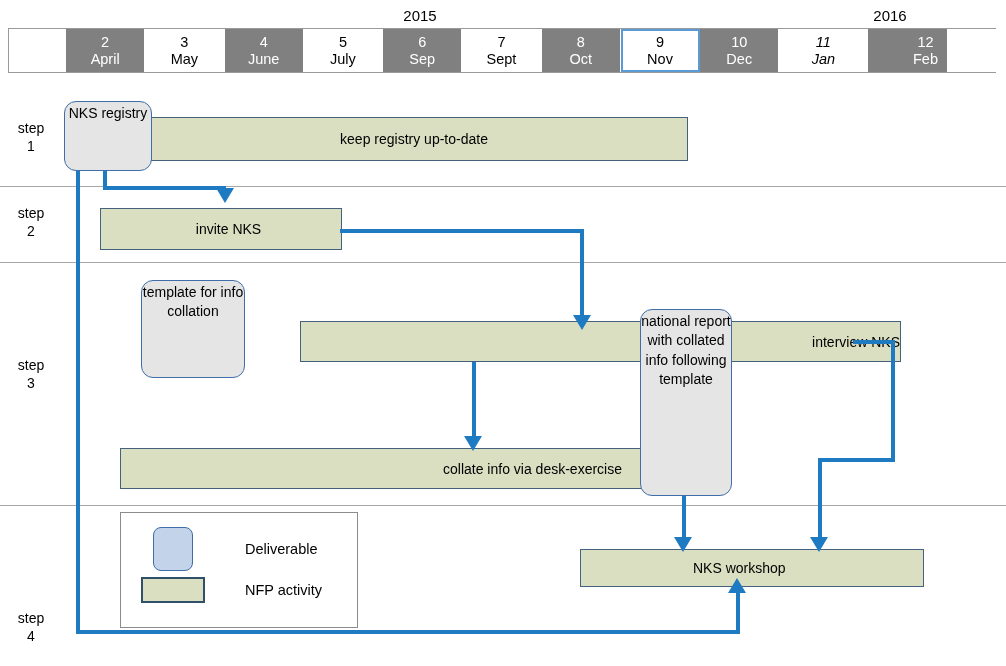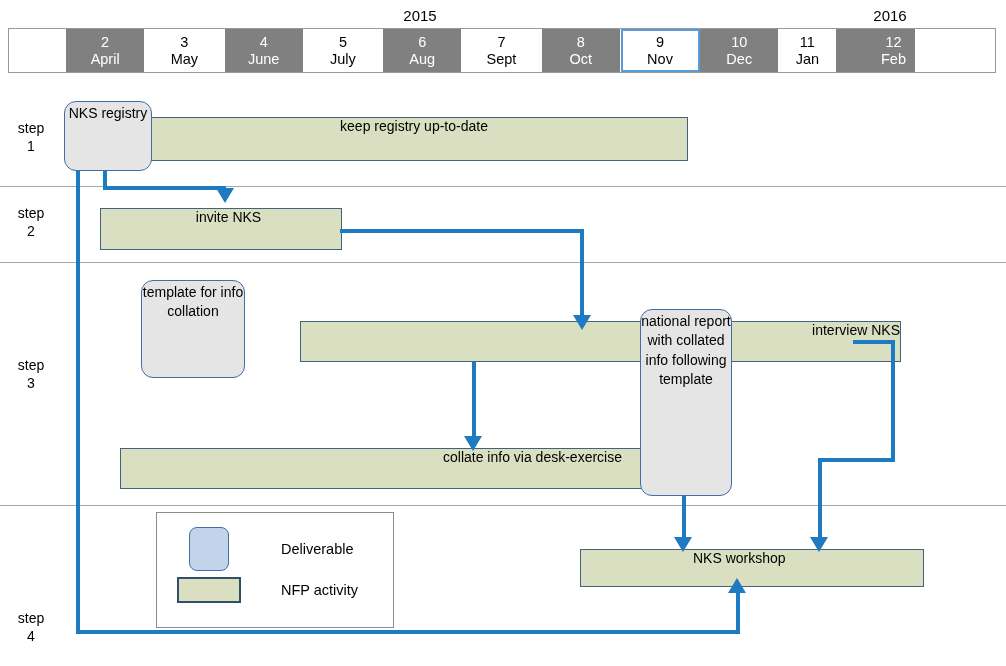--- a/index.html
+++ b/index.html
@@ -73,21 +73,21 @@
     line-height:1.25;
   }
 
   
   .bar{
     position:absolute;
     background:#d9dfc0;
     border:1.6px solid #44627e;
     box-sizing:border-box;
     display:flex;
-    align-items:flex-start;
+    align-items:center;
     justify-content:center;
     font-size:14px;
     color:#000;
     z-index:2;
   }
 
   
   .deliv{
     position:absolute;
     background:#e5e5e5;
@@ -128,21 +128,20 @@
 
   
   .legend{
     position:absolute;
     left:120px; top:512px;
     width:238px; height:116px;
     border:1.2px solid #8c8c8c;
     background:#ffffff;
     box-sizing:border-box;
     z-index:6;
-    margin-left:36px;
   }
   .legend-row{
     position:absolute;
     display:flex;
     align-items:center;
   }
   .swatch-deliv{
     width:40px;height:44px;
     background:#c3d3ea;
     border:1.6px solid #3f6ea8;
@@ -185,39 +184,39 @@
       <div class="tl-cell dark" style="width: 79.2727px;">
         <span class="num">4</span>
         <span class="mon">June</span>
       </div>
       <div class="tl-cell light" style="width: 79.2727px;">
         <span class="num">5</span>
         <span class="mon">July</span>
       </div>
       <div class="tl-cell dark" style="width: 79.2727px;">
         <span class="num">6</span>
-        <span class="mon">Aug</span>
+        <span class="mon">Sep</span>
       </div>
       <div class="tl-cell light" style="width: 79.2727px;">
         <span class="num">7</span>
         <span class="mon">Sept</span>
       </div>
       <div class="tl-cell dark" style="width: 79.2727px;">
         <span class="num">8</span>
         <span class="mon">Oct</span>
       </div>
       <div class="tl-cell light sel" style="width: 79.2727px;">
         <span class="num">9</span>
         <span class="mon">Nov</span>
       </div>
       <div class="tl-cell dark" style="width: 79.2727px;">
         <span class="num">10</span>
         <span class="mon">Dec</span>
       </div>
-      <div class="tl-cell light" style="width: 57px;">
+      <div class="tl-cell light" style="width: 89px; font-style: italic;">
         <span class="num">11</span>
         <span class="mon">Jan</span>
       </div>
       <div class="tl-cell dark" style="width: 79.2727px; padding-left: 36px;">
         <span class="num">12</span>
         <span class="mon">Feb</span>
       </div>
       <div class="tl-cell pad" style="width: 57px;">
         <span class="num"></span>
         <span class="mon"></span>

